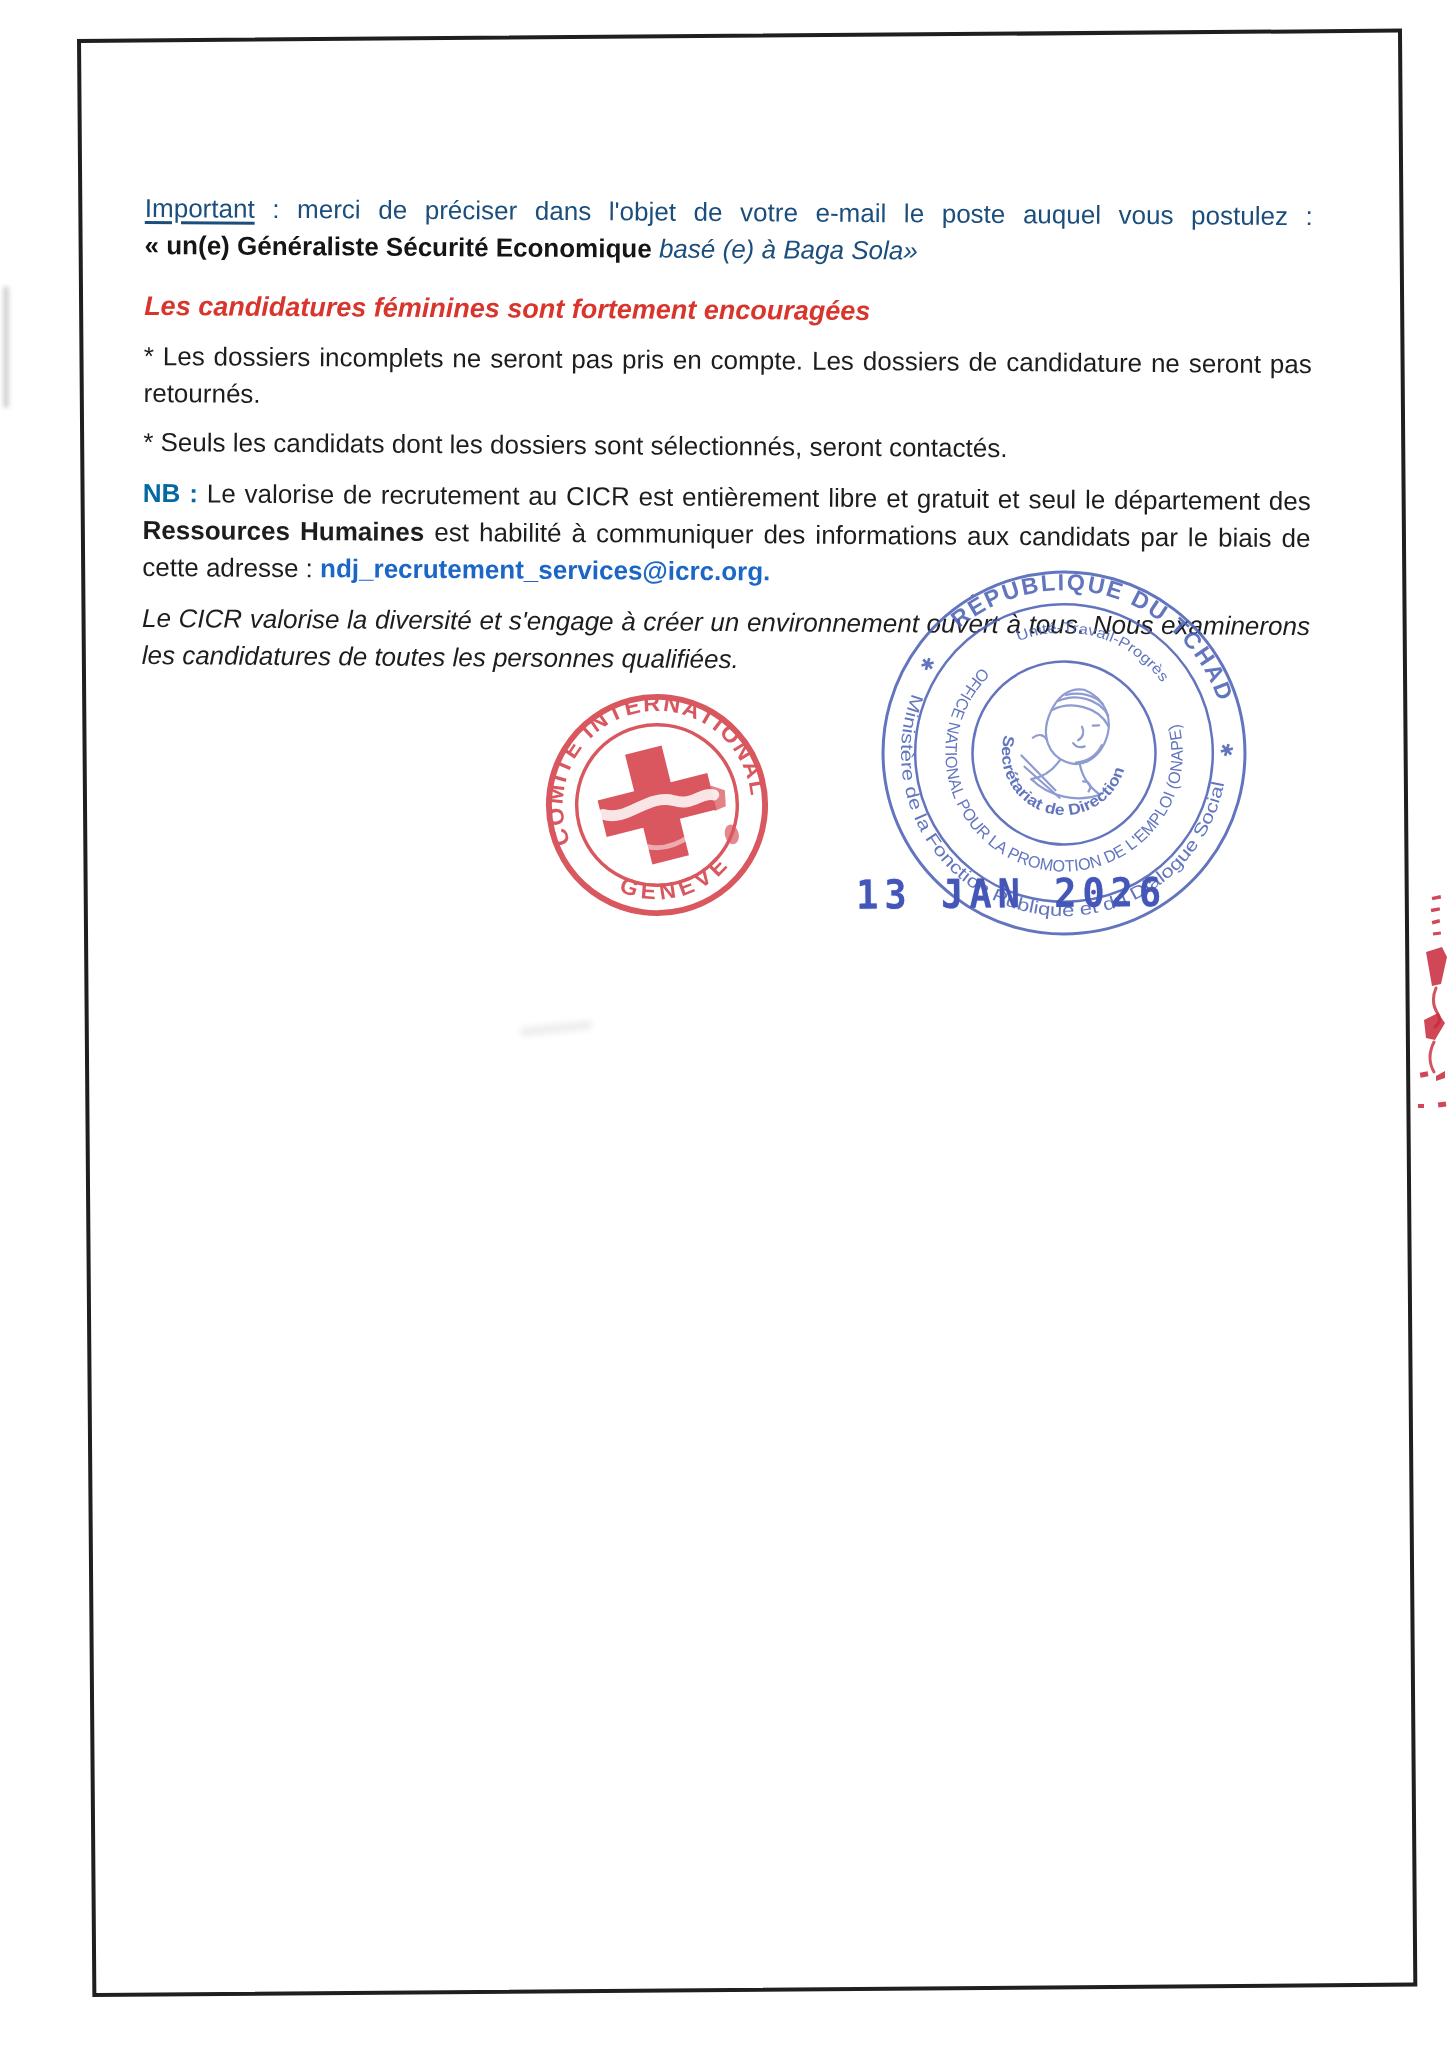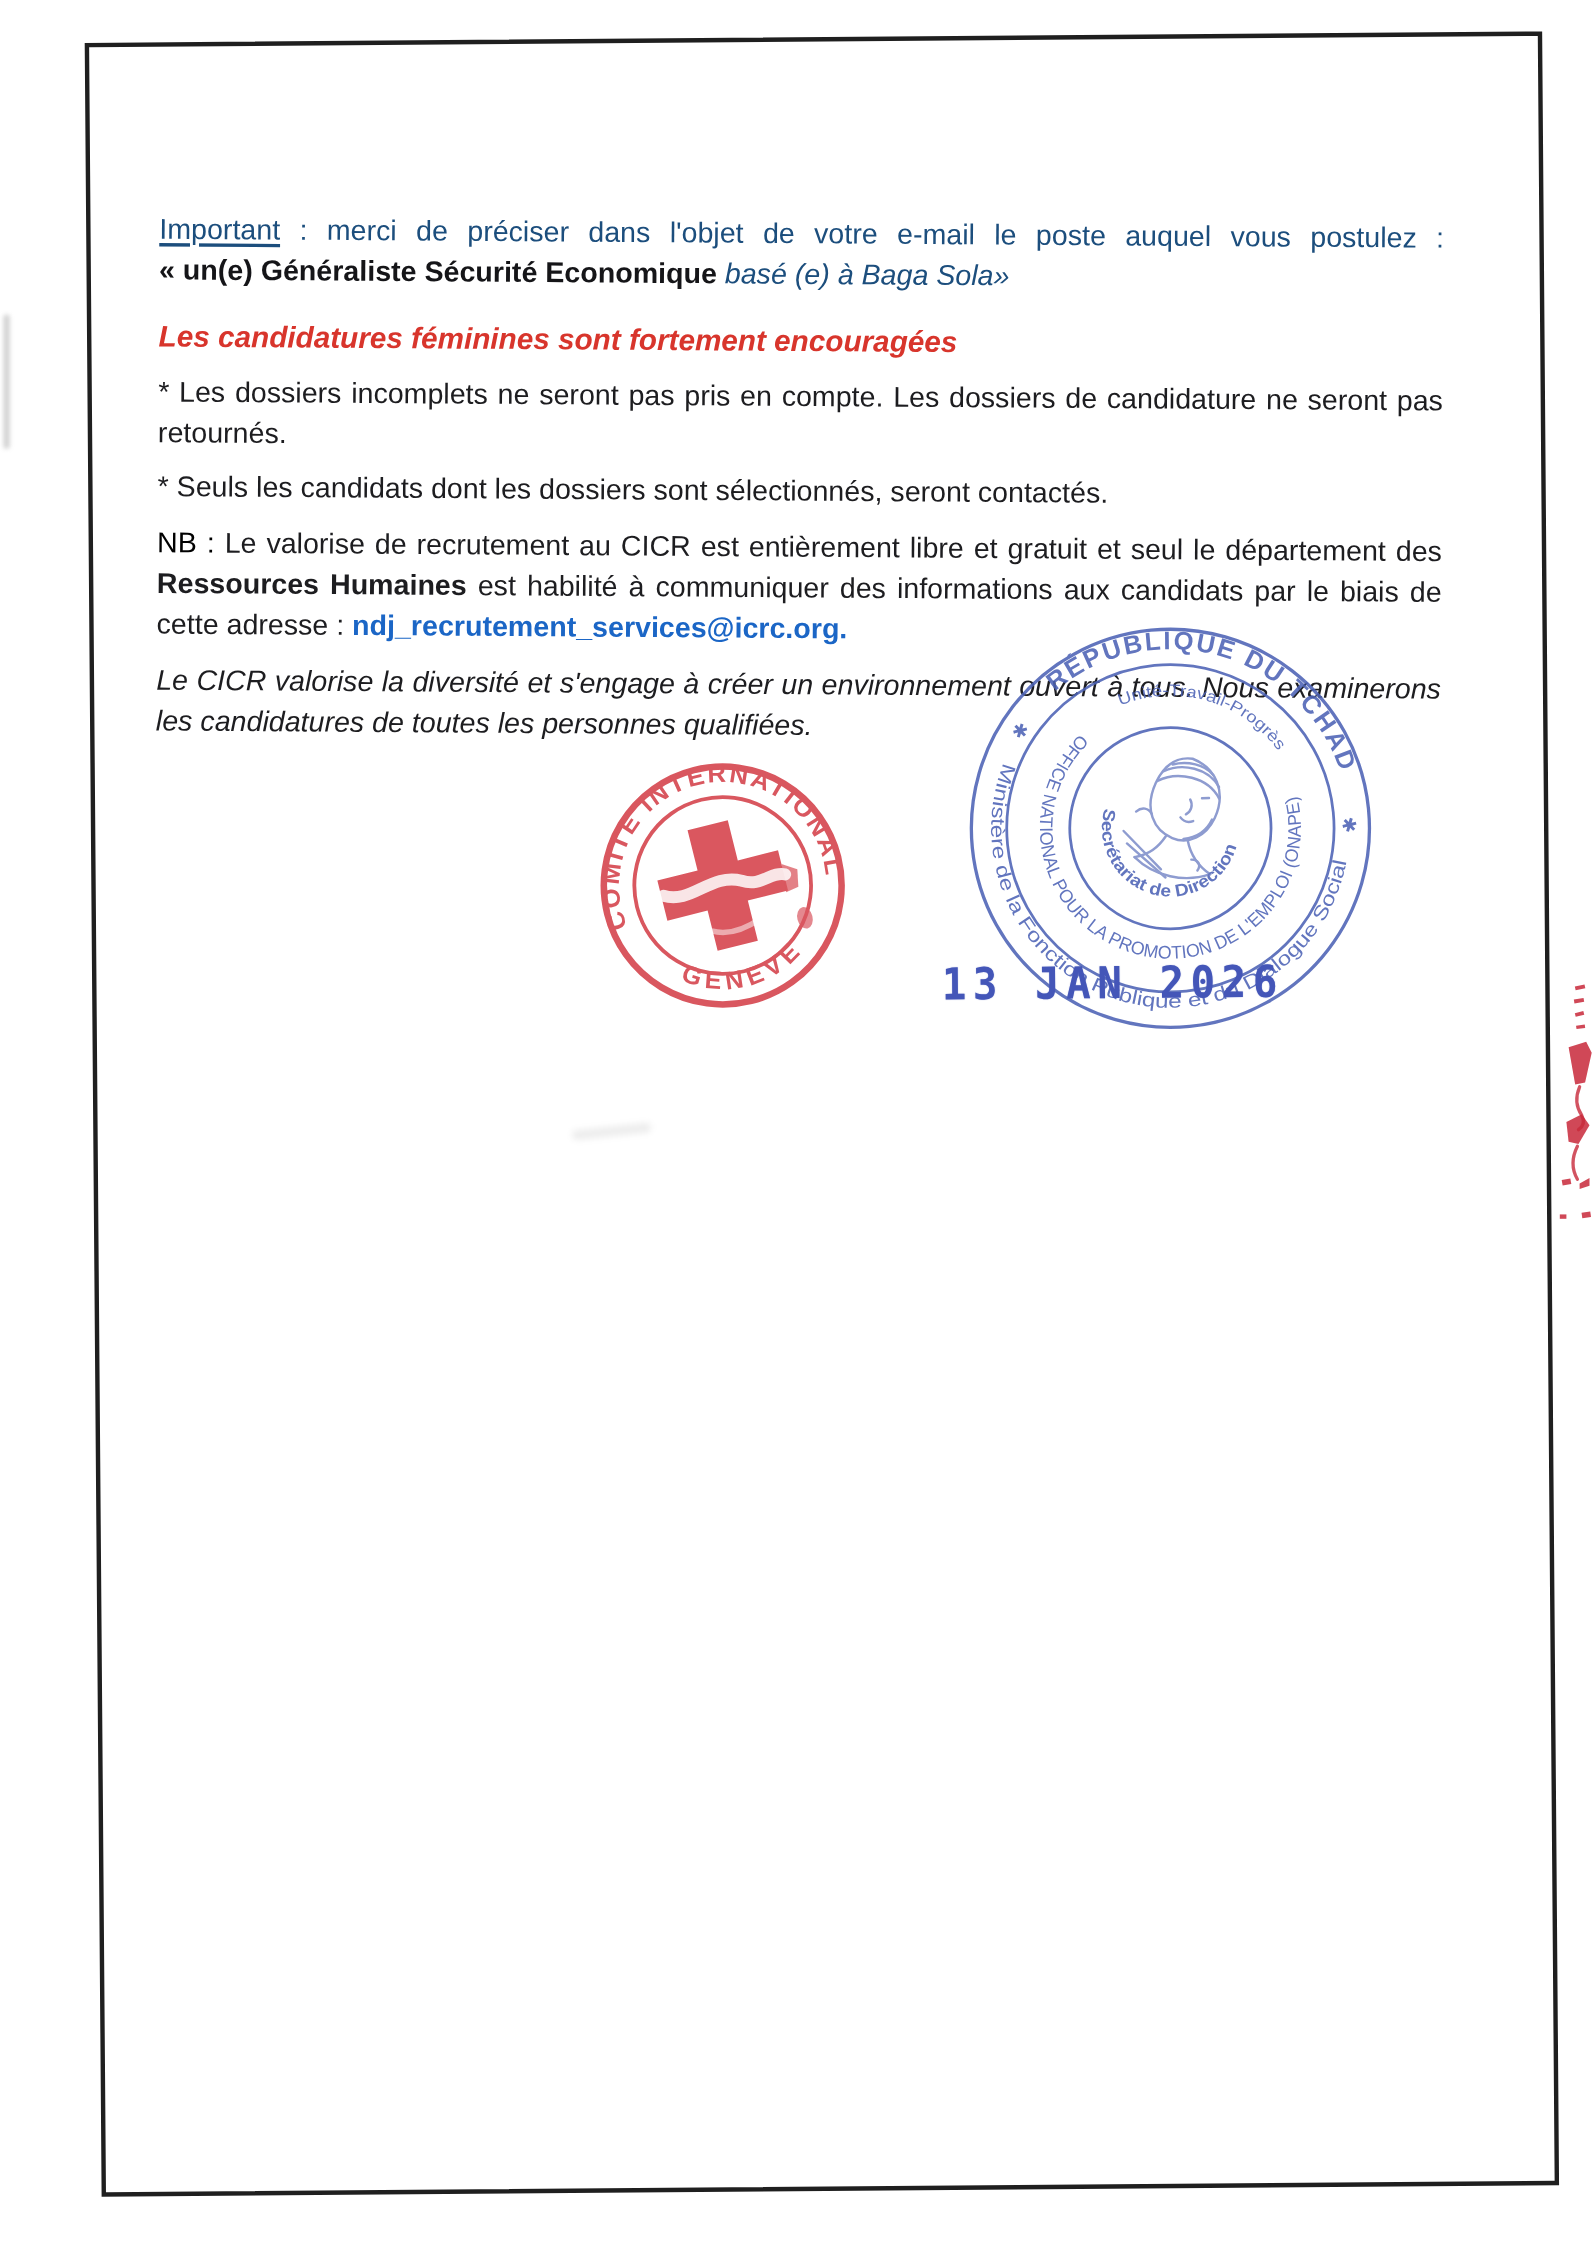--- a/index.html
+++ b/index.html
@@ -21,21 +21,21 @@
   .just-all{text-align:justify;text-align-last:justify;}
   .blue{color:#1c4e7d;}
   .imp{text-decoration:underline;text-decoration-thickness:2.5px;text-underline-offset:4px;}
   .subject-bold{font-weight:bold;color:#151518;}
   .subject-italic{font-style:italic;color:#1c4e7d;}
   .red-line{
     margin:0;color:#d8352c;font-weight:bold;font-style:italic;
     font-size:27px;line-height:40px;
   }
   .mb22{margin-bottom:22px;} .mb12{margin-bottom:12px;} .mb14{margin-bottom:14px;}
-  .nb-label{color:#000000;font-weight:normal;}
+  .nb-label{color:#0369a1;font-weight:bold;}
   .rh-bold{font-weight:bold;}
   .email{color:#1b66c6;font-weight:bold;}
   .italic-p{font-style:italic;}
   .stamp{position:absolute;}
   .stamp-red{left:538px;top:686px;width:238px;height:238px;transform:rotate(-14deg);opacity:0.9;}
   .stamp-blue{left:873px;top:562px;width:382px;height:382px;transform:rotate(16deg);opacity:0.88;}
   .date-stamp{
     position:absolute;left:856px;top:872px;
     font-family:"DejaVu Sans Mono",monospace;font-weight:bold;
     font-size:37px;color:#4456b8;letter-spacing:6px;

